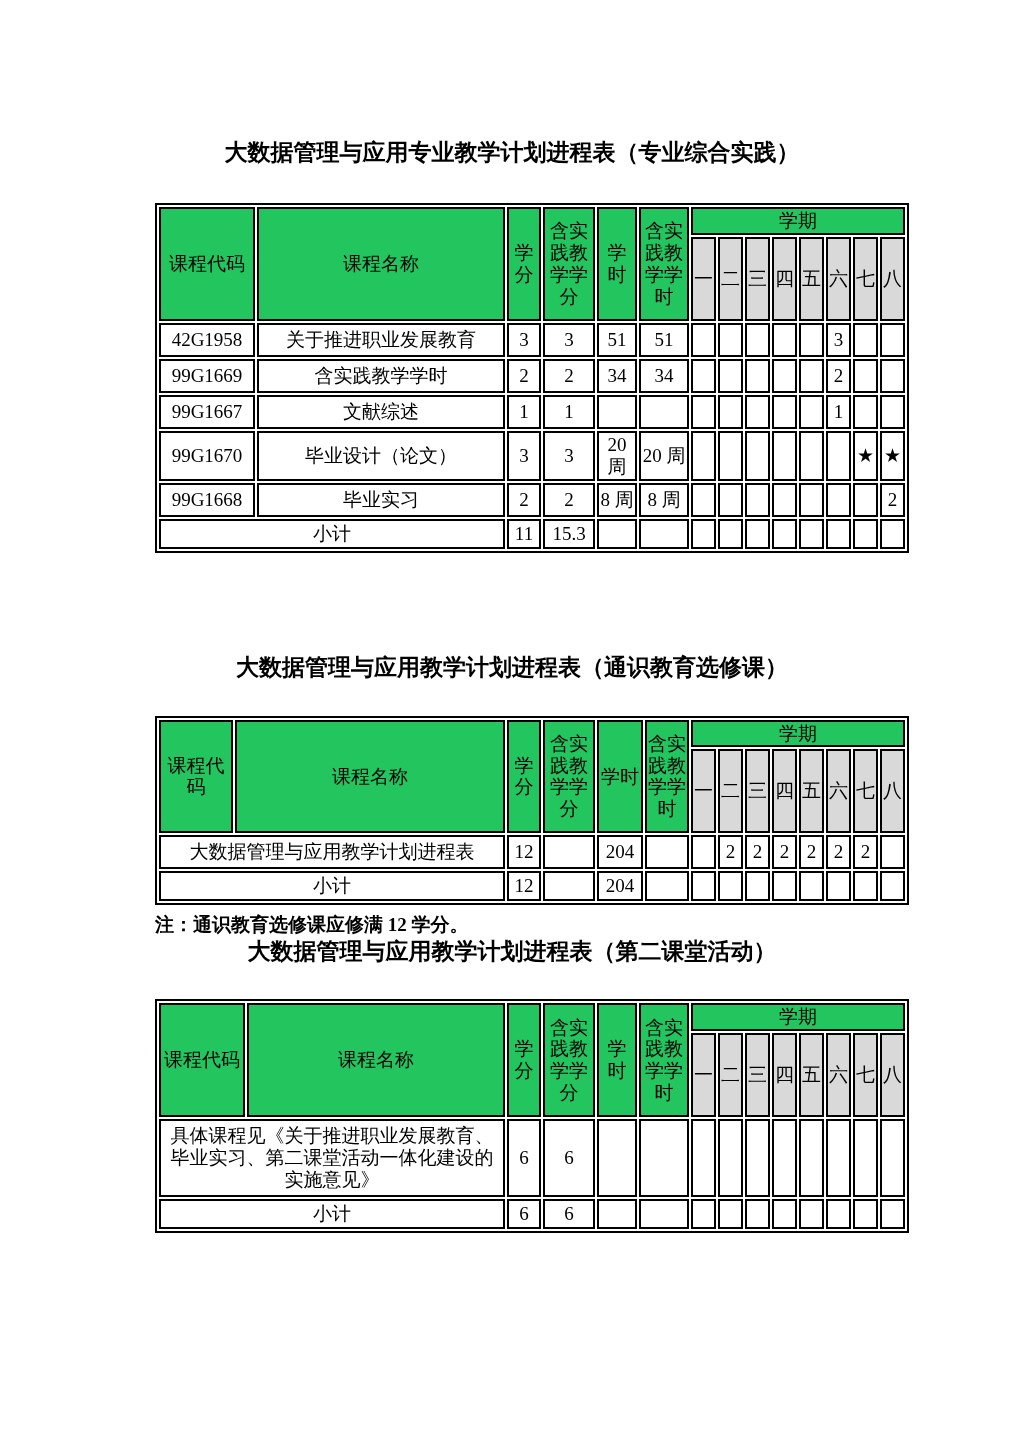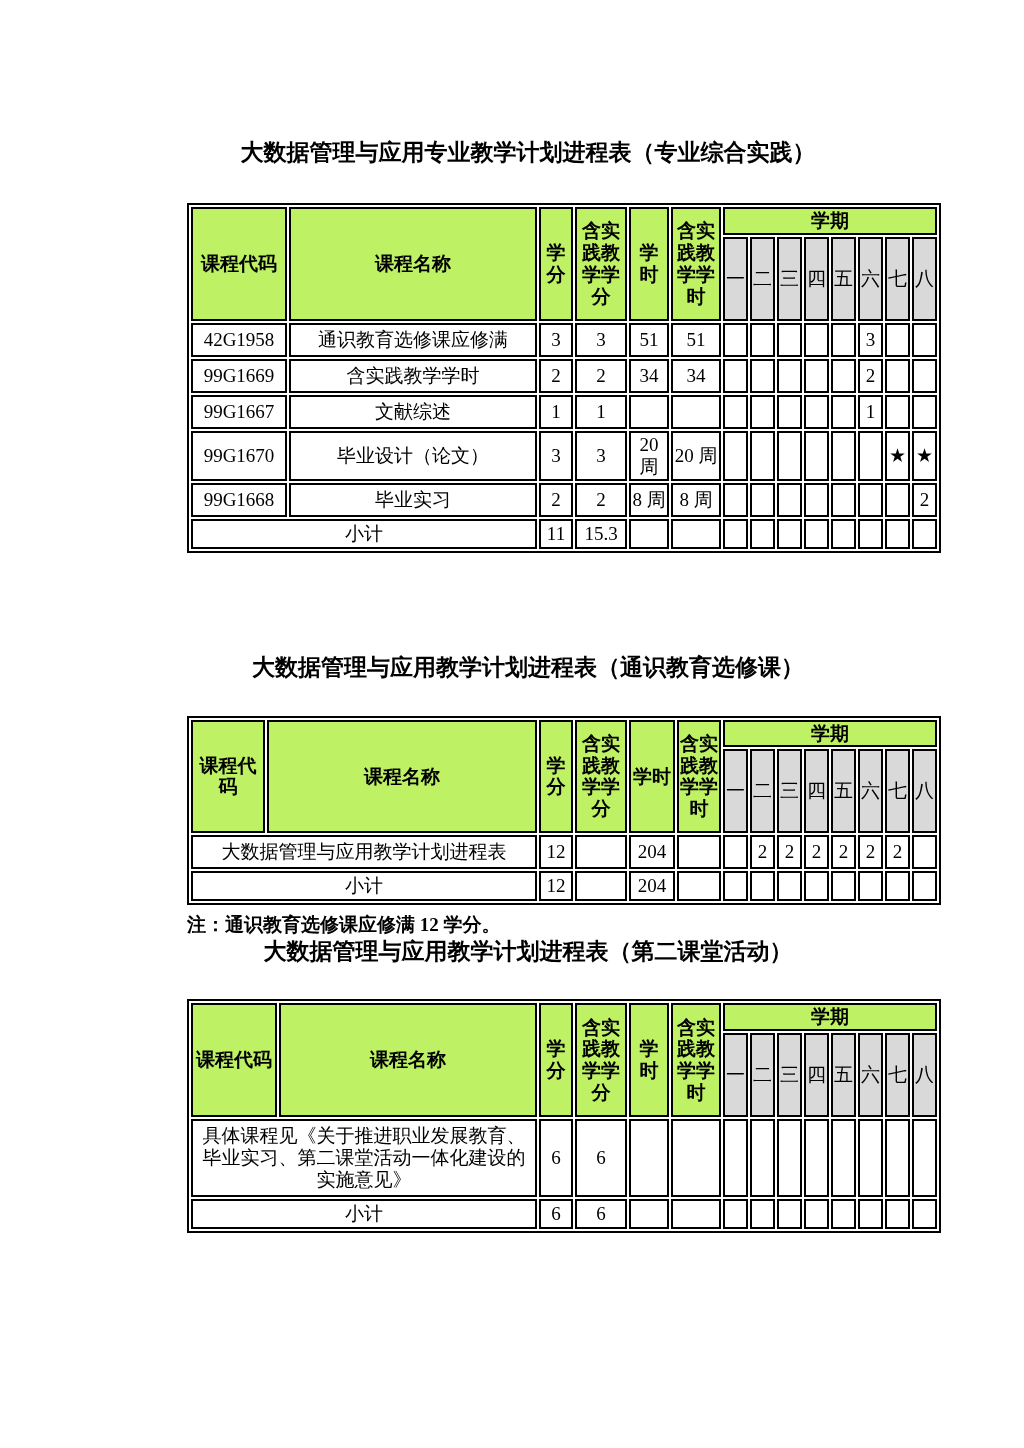--- a/index.html
+++ b/index.html
@@ -1,29 +1,29 @@
 <!DOCTYPE html>
 <html><head>
 <meta charset="utf-8">
 <style>
   * { box-sizing: border-box; }
   html,body { margin:0; padding:0; background:#ffffff; }
   body { font-family:"Liberation Serif","DejaVu Serif",serif; color:#000; }
-  .page { width:1024px; height:1260px; overflow:hidden; background:#fff; padding-top:138px;padding-left:32px; }
+  .page { width:1024px; height:1260px; overflow:hidden; background:#fff; padding-top:138px; }
   .title { margin:0; text-align:center; font-size:23px; font-weight:bold; line-height:30px; }
   .title-2 { margin-top:100px; }
   .title-3 { }
   table.doc { border-collapse:separate; border-spacing:2px; border:2px solid #000;
               table-layout:fixed; margin-left:155px; background:#fff; }
   table.doc.t1 { margin-top:35px; }
   table.doc.t2 { margin-top:33px; }
   table.doc.t3 { margin-top:32px; }
   table.doc td { border:2px solid #000; text-align:center; vertical-align:middle;
                  font-size:19px; line-height:1.15; padding:1px; overflow:hidden; }
-  td.hdr  { background:#bef264; font-weight:bold; }
+  td.hdr  { background:#22c55e; font-weight:normal; }
   td.semh { background:#d9d9d9; font-weight:normal; font-size:16px; padding:0; }
   td.name { text-align:left; padding:1px 3px; }
   td.sem  { font-size:16px; padding:0; }
   tr.hr1 { height:24px; }
   tr.hr2 { height:84px; }
   tr.dr  { height:34px; }
   tr.drt { height:48px; }
   tr.dr3 { height:78px; }
   tr.sub { height:30px; }
   tr.sub td { font-weight:normal; }
@@ -68,21 +68,21 @@
         <td class="semh">二</td>
         <td class="semh">三</td>
         <td class="semh">四</td>
         <td class="semh">五</td>
         <td class="semh">六</td>
         <td class="semh">七</td>
         <td class="semh">八</td>
       </tr>
       <tr class="dr">
         <td>42G1958</td>
-        <td class="name">通识教育选修课应修满</td>
+        <td class="name">关于推进职业发展教育</td>
         <td>3</td>
         <td>3</td>
         <td>51</td>
         <td>51</td>
         <td class="sem"></td>
         <td class="sem"></td>
         <td class="sem"></td>
         <td class="sem"></td>
         <td class="sem"></td>
         <td class="sem">3</td>

